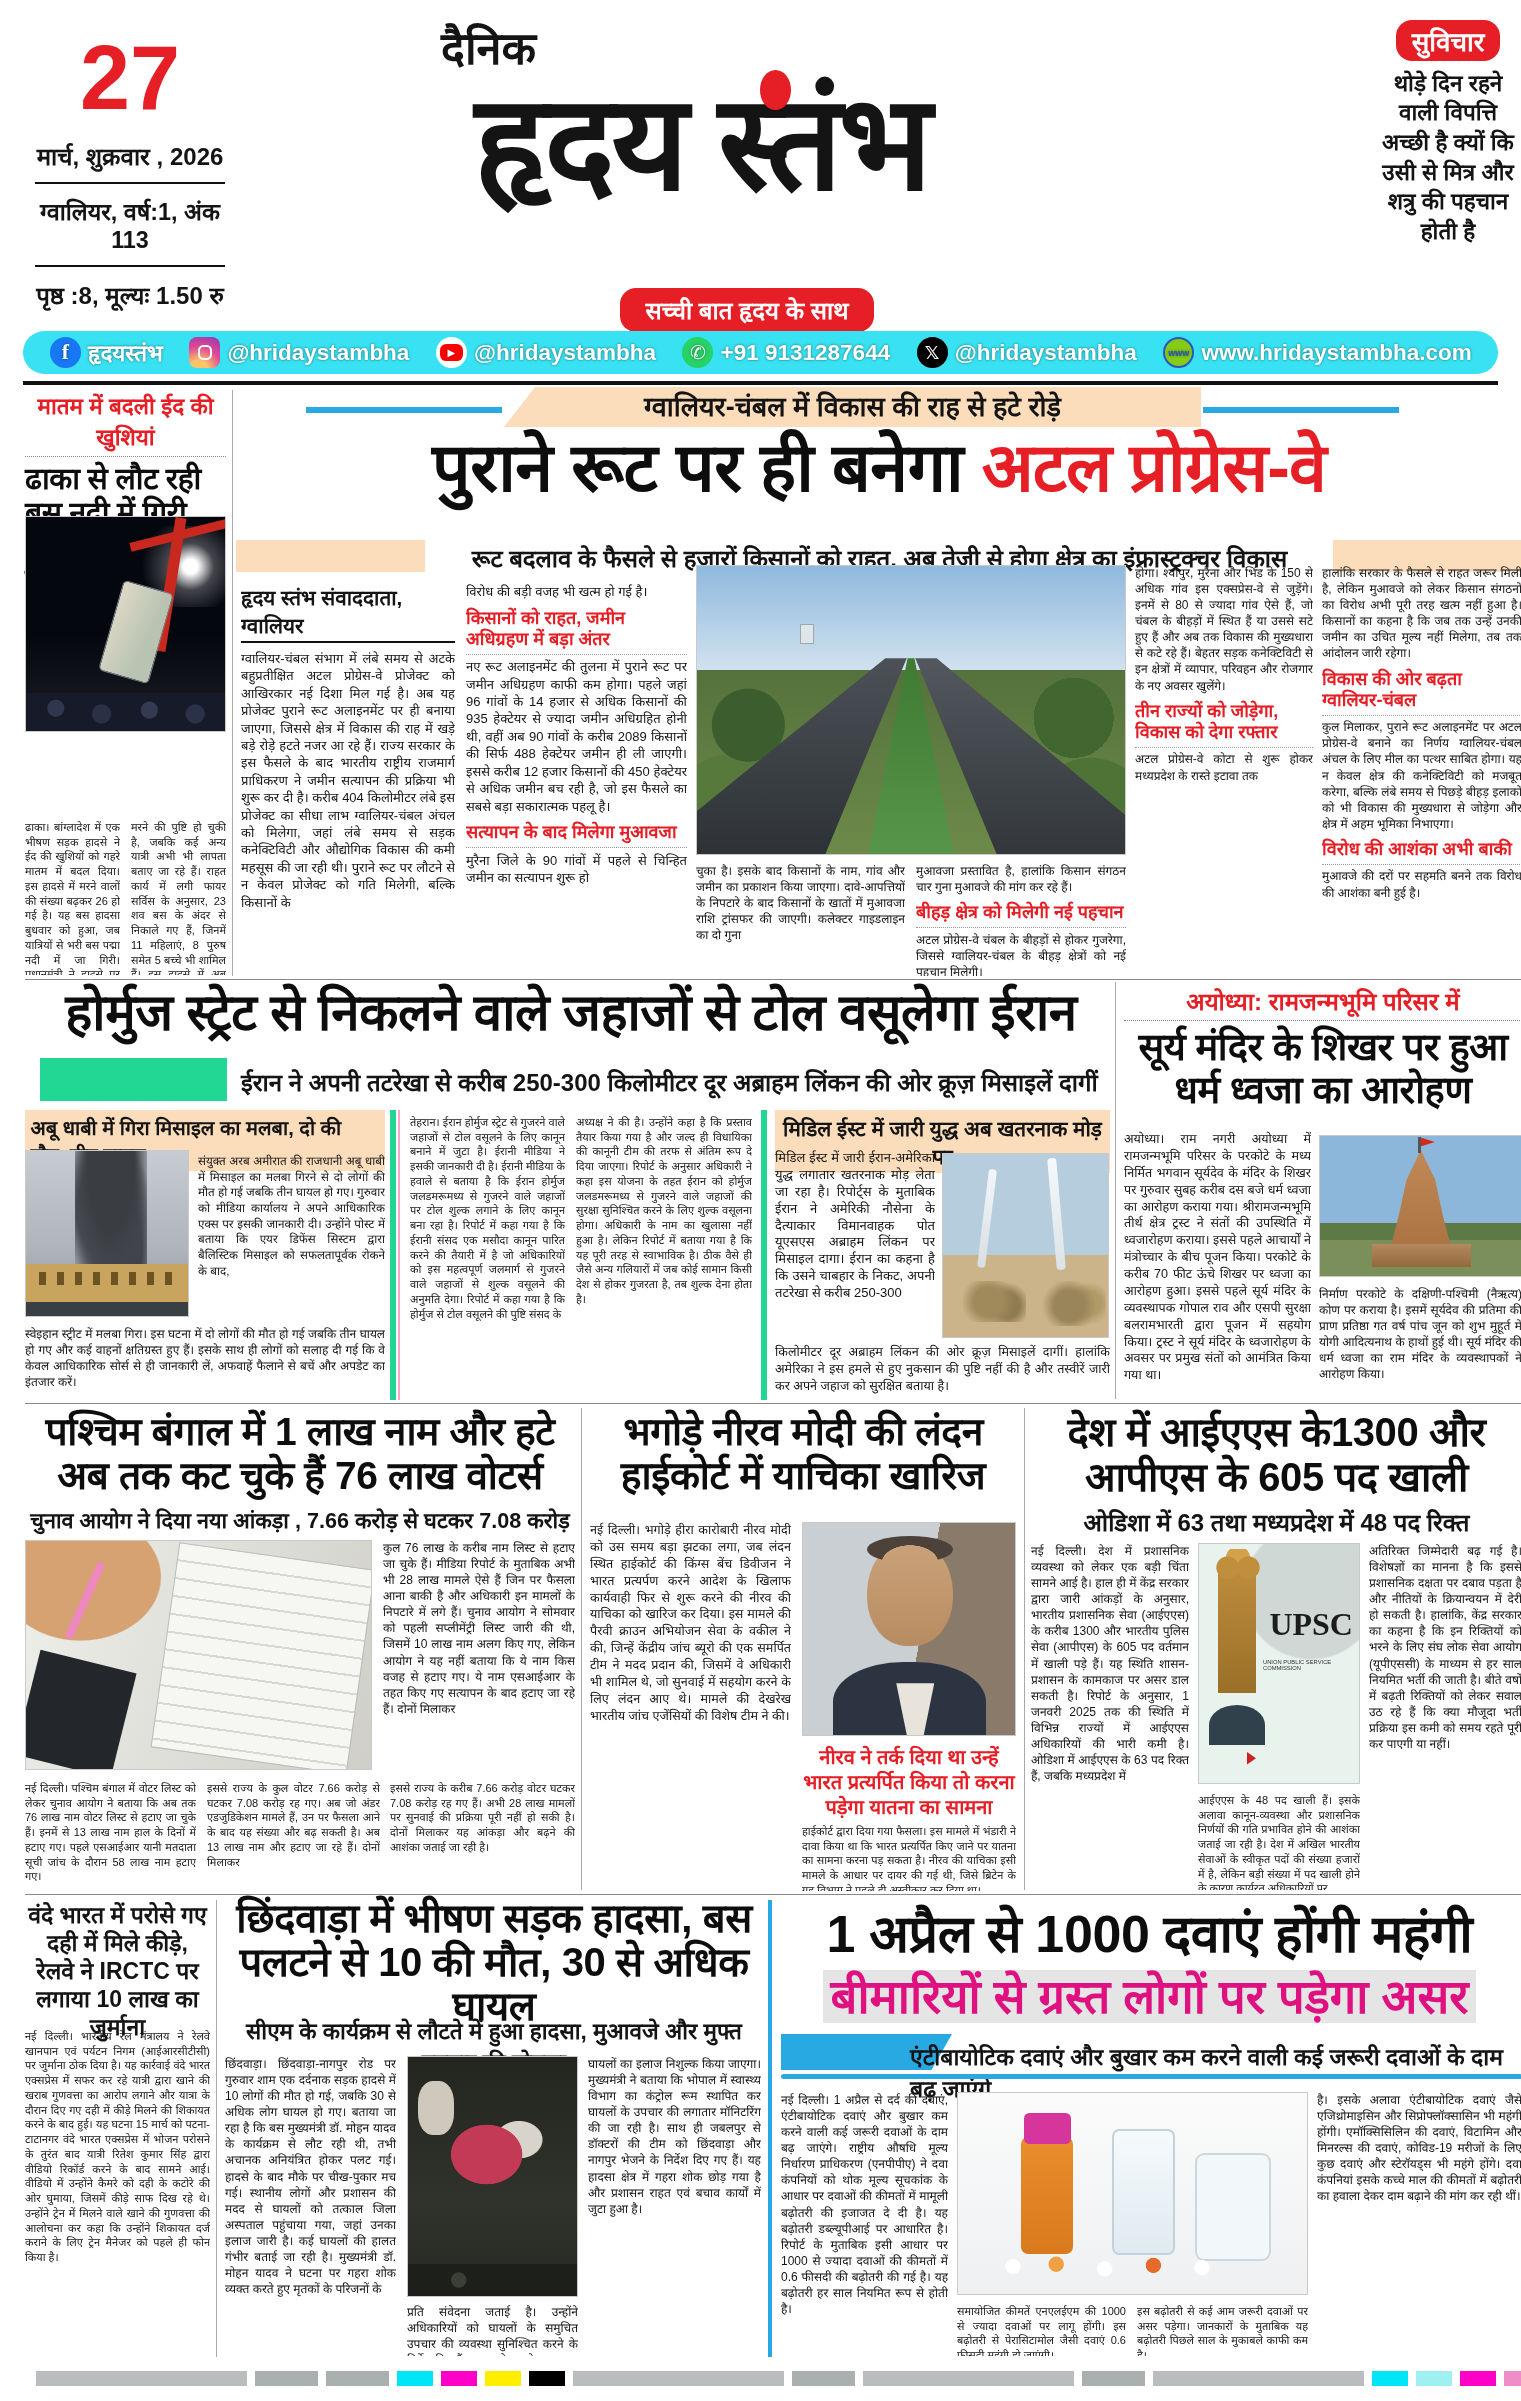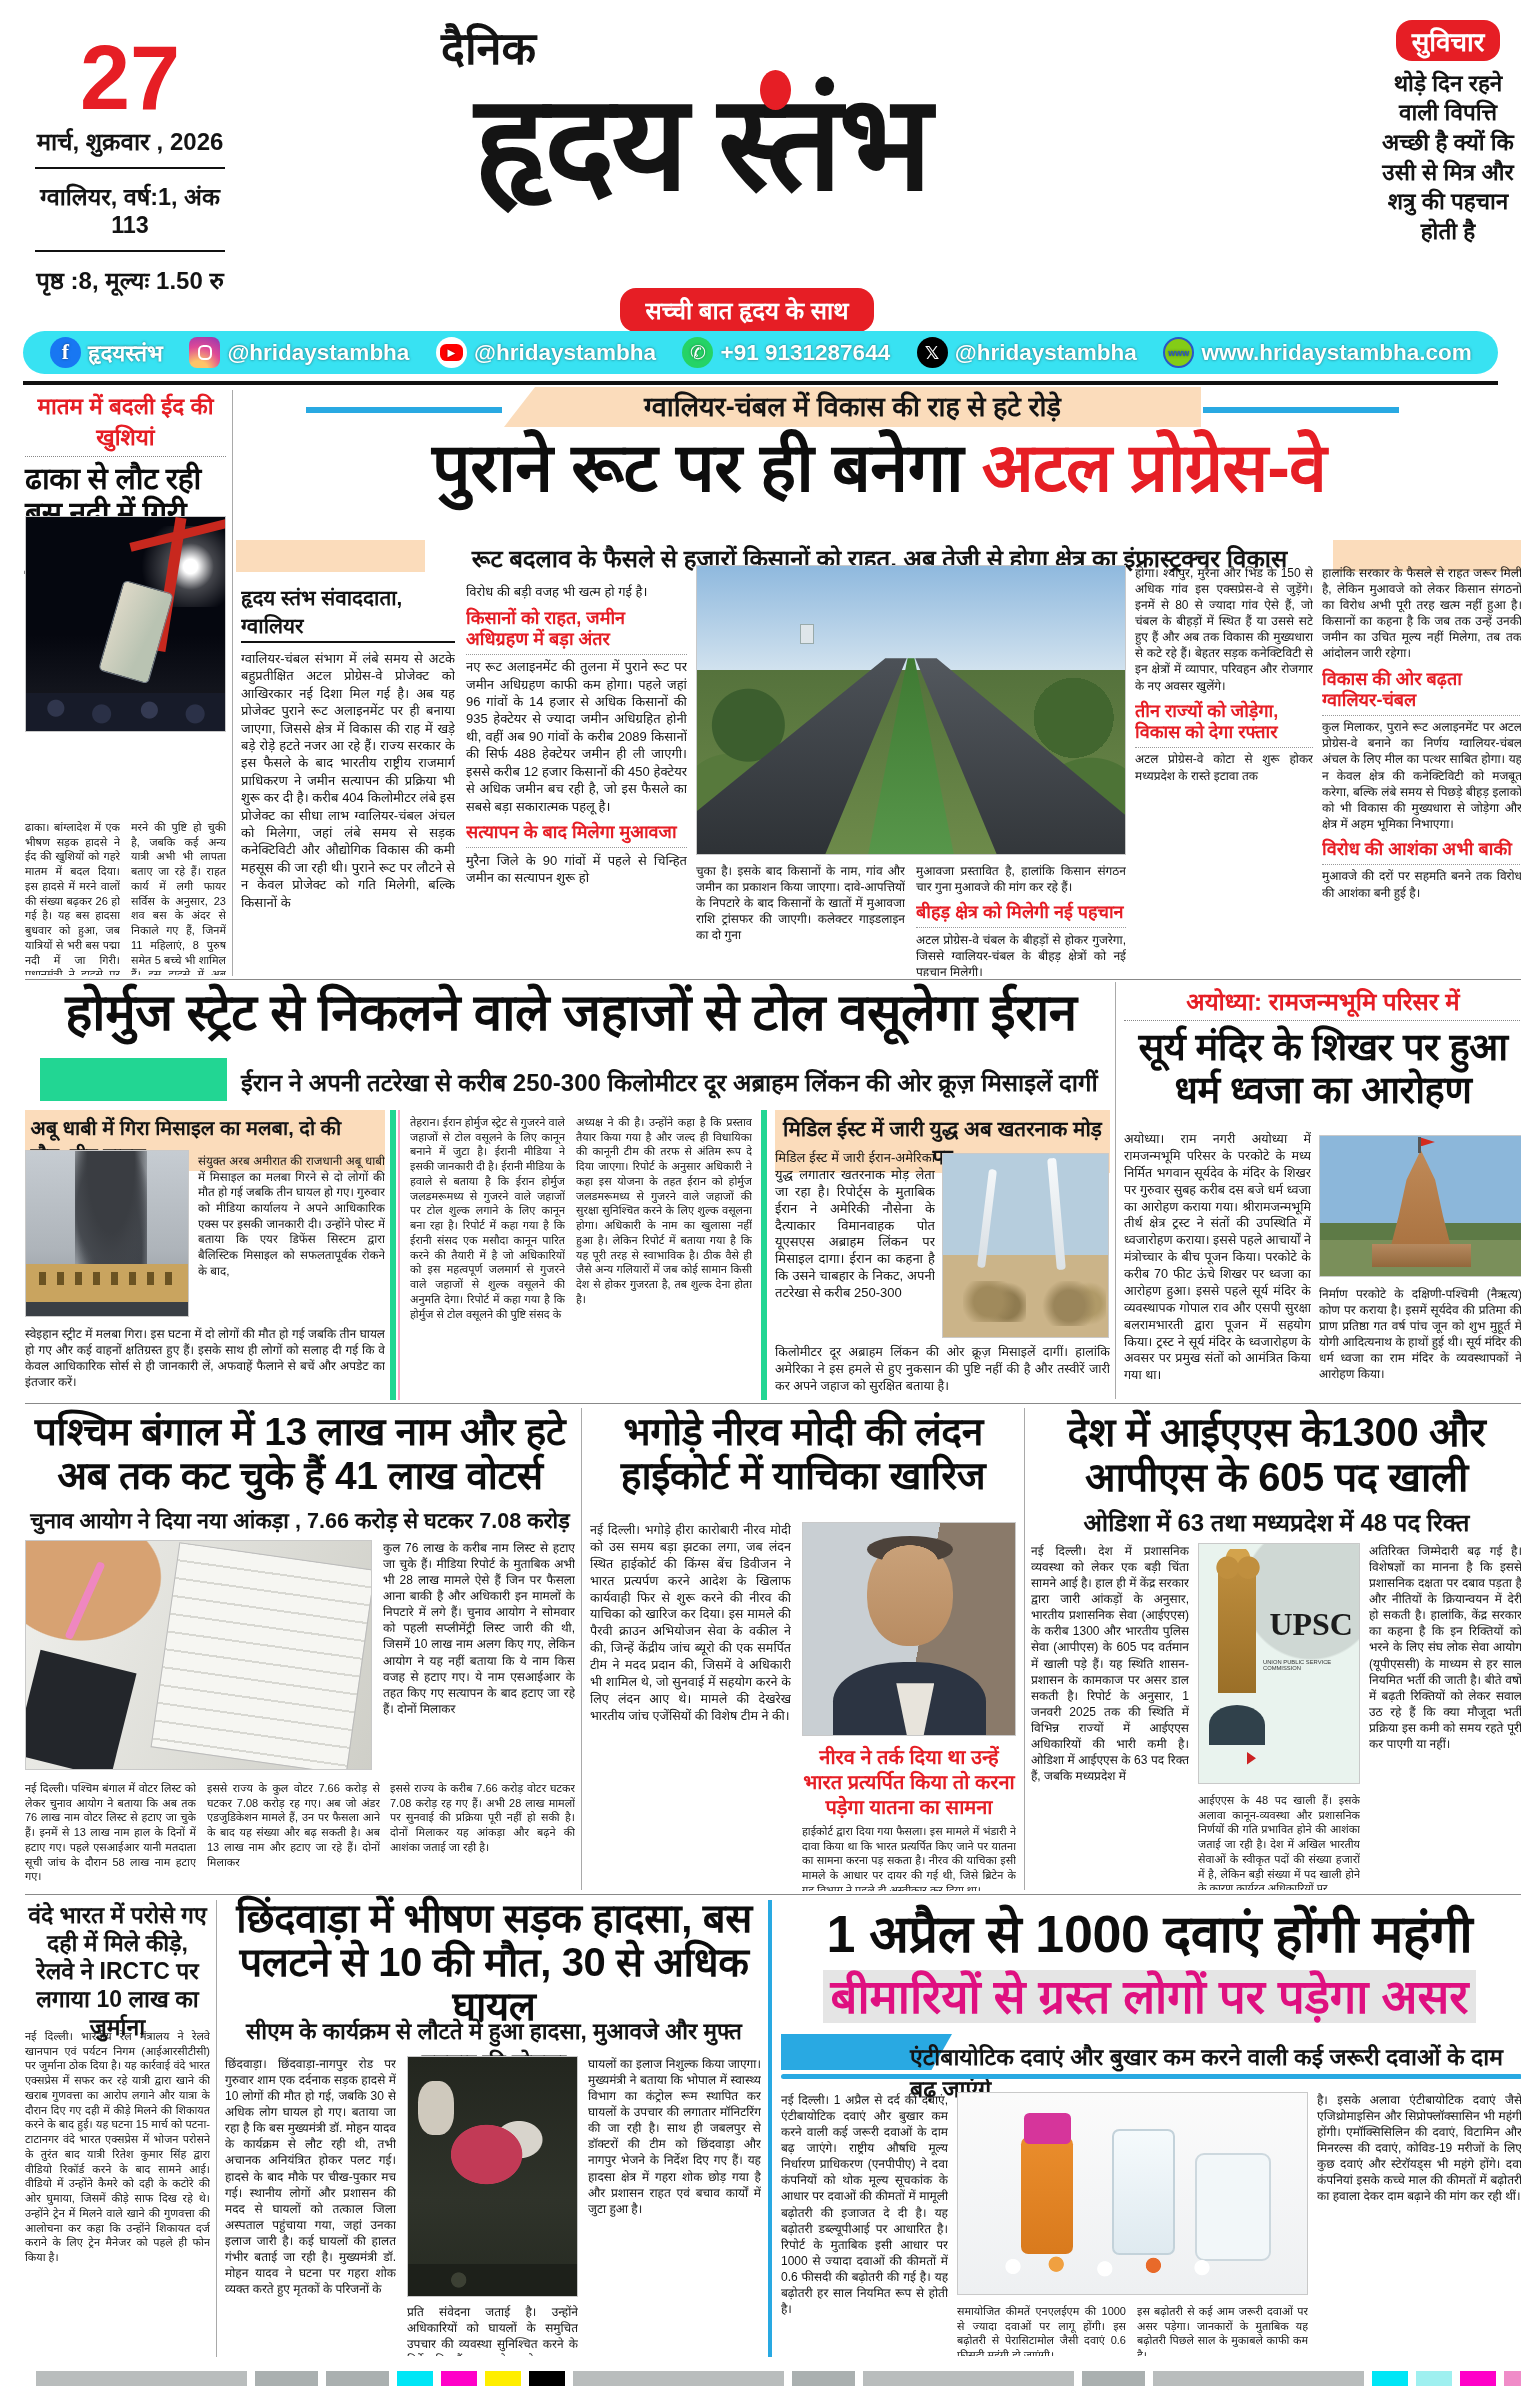--- a/index.html
+++ b/index.html
@@ -39,21 +39,21 @@
 .sq{width:36px}.sqc{background:#00e6f6}.sqm{background:#ff00c8}.sqy{background:#ffee00}.sqk{background:#000}
 .sqc2{background:#9ff0f0}.sqm2{background:#f08cc8}
 </style>
 </head>
 <body>
 
 <div class="page">
 
   <div class="abs" style="left:31px;top:36px;width:198px">
     <div class="day c">27</div>
-    <div class="b c" style="font-size:24px;margin-top:2px">मार्च, शुक्रवार , 2026</div>
+    <div class="b c" style="font-size:24px;margin-top:17px">मार्च, शुक्रवार , 2026</div>
     <div style="border-top:2.7px solid #111;margin:10.8px 3.6px"></div>
     <div class="b c" style="font-size:23.4px">ग्वालियर, वर्ष:1, अंक 113</div>
     <div style="border-top:2.7px solid #111;margin:10.8px 3.6px"></div>
     <div class="b c" style="font-size:24px">पृष्ठ :8, मूल्यः 1.50 रु</div>
   </div>
 
   <div class="abs" style="left:558px;top:288px;width:378px;text-align:center">
     <span class="pillred" style="font-size:24px;padding:5.4px 25px">सच्ची बात हृदय के साथ</span>
   </div>
   <div class="abs" style="left:297px;top:16px;width:809px;text-align:center">
@@ -230,21 +230,21 @@
     <div class="pel" style="left:50%;top:1%;width:14.4px;height:9px;background:#d42a1e;clip-path:polygon(0 0,100% 50%,0 100%)"></div>
   </div>
   <div class="abs col bt" style="left:1319px;top:1286px;width:203px;height:112px;font-size:12px"><span>निर्माण परकोटे के दक्षिणी-पश्चिमी (नैऋत्य) कोण पर कराया है। इसमें सूर्यदेव की प्रतिमा की प्राण प्रतिष्ठा गत वर्ष पांच जून को शुभ मुहूर्त में योगी आदित्यनाथ के हाथों हुई थी। सूर्य मंदिर की धर्म ध्वजा का राम मंदिर के व्यवस्थापकों ने आरोहण किया।</span></div>
 
   <div class="hrule" style="left:25px;top:1403px;width:1497px;background:#888"></div>
 
   <div class="vr" style="left:581px;top:1408px;height:482px"></div>
   <div class="vr" style="left:1024px;top:1408px;height:482px"></div>
 
   <div class="abs c" style="left:25px;top:1410px;width:550px">
-    <div class="hl" style="font-size:39px;line-height:1.12">पश्चिम बंगाल में 13 लाख नाम और हटे अब तक कट चुके हैं 41 लाख वोटर्स</div>
+    <div class="hl" style="font-size:39px;line-height:1.12">पश्चिम बंगाल में 1 लाख नाम और हटे अब तक कट चुके हैं 76 लाख वोटर्स</div>
     <div class="b" style="font-size:21.6px;margin-top:7.2px">चुनाव आयोग ने दिया नया आंकड़ा , 7.66 करोड़ से घटकर 7.08 करोड़ रह गए</div>
   </div>
   <div class="ph" style="left:25px;top:1540px;width:347px;height:230px;background:linear-gradient(110deg,#efefeb,#dcdcd6 60%,#cfcfc8)">
     <div class="pel" style="left:40%;top:6%;width:198px;height:207px;background:repeating-linear-gradient(#f6f6f2 0 16px,#d8d8d2 16px 18px);transform:rotate(8deg);border:0.9px solid #bbb"></div>
     <div class="pel" style="left:-4%;top:-8%;width:171px;height:135px;background:radial-gradient(ellipse at 40% 40%,#d7a272 0 55%,transparent 56%)"></div>
     <div class="pel" style="left:16%;top:8%;width:8px;height:83px;background:#ef87c0;transform:rotate(24deg);border-radius:3.6px"></div>
     <div class="pel" style="left:0;top:52%;width:99px;height:108px;background:#23262b;transform:rotate(14deg)"></div>
   </div>
   <div class="abs col bt" style="left:383px;top:1540px;width:192px;height:230px;font-size:12px"><span>कुल 76 लाख के करीब नाम लिस्ट से हटाए जा चुके हैं। मीडिया रिपोर्ट के मुताबिक अभी भी 28 लाख मामले ऐसे हैं जिन पर फैसला आना बाकी है और अधिकारी इन मामलों के निपटारे में लगे हैं। चुनाव आयोग ने सोमवार को पहली सप्लीमेंट्री लिस्ट जारी की थी, जिसमें 10 लाख नाम अलग किए गए, लेकिन आयोग ने यह नहीं बताया कि ये नाम किस वजह से हटाए गए। ये नाम एसआईआर के तहत किए गए सत्यापन के बाद हटाए जा रहे हैं। दोनों मिलाकर</span></div>
   <div class="abs col bt12" style="left:25px;top:1781px;width:171px;height:110px"><span>नई दिल्ली। पश्चिम बंगाल में वोटर लिस्ट को लेकर चुनाव आयोग ने बताया कि अब तक 76 लाख नाम वोटर लिस्ट से हटाए जा चुके हैं। इनमें से 13 लाख नाम हाल के दिनों में हटाए गए। पहले एसआईआर यानी मतदाता सूची जांच के दौरान 58 लाख नाम हटाए गए।</span></div>

